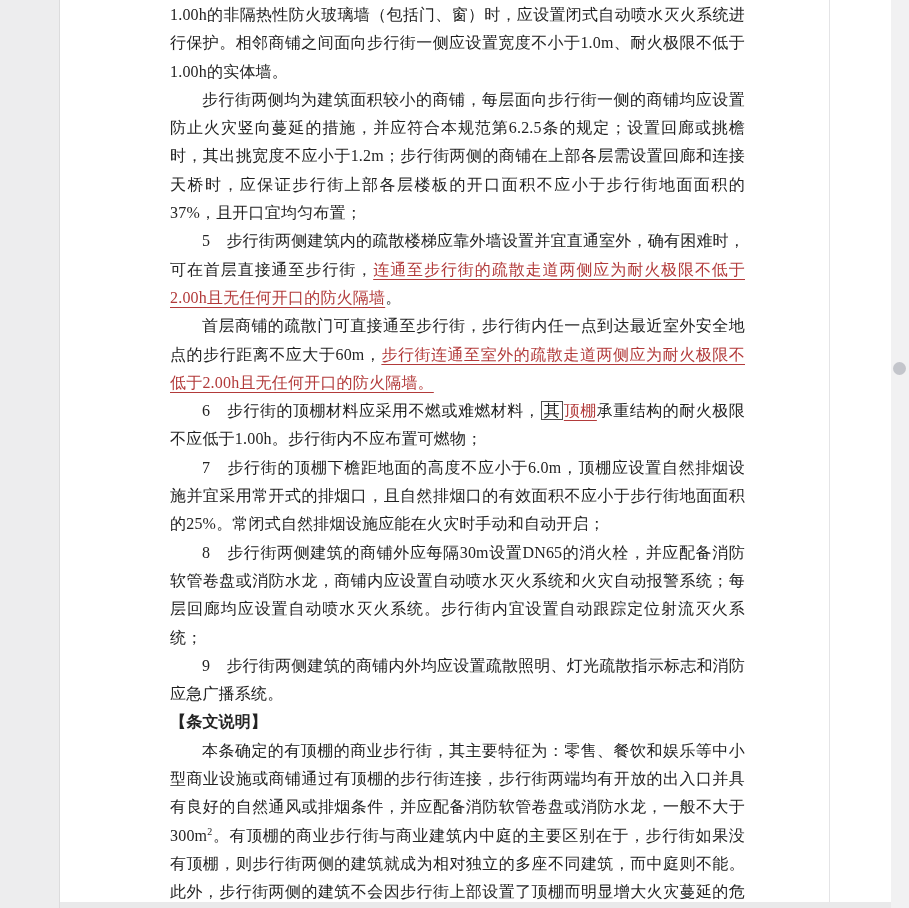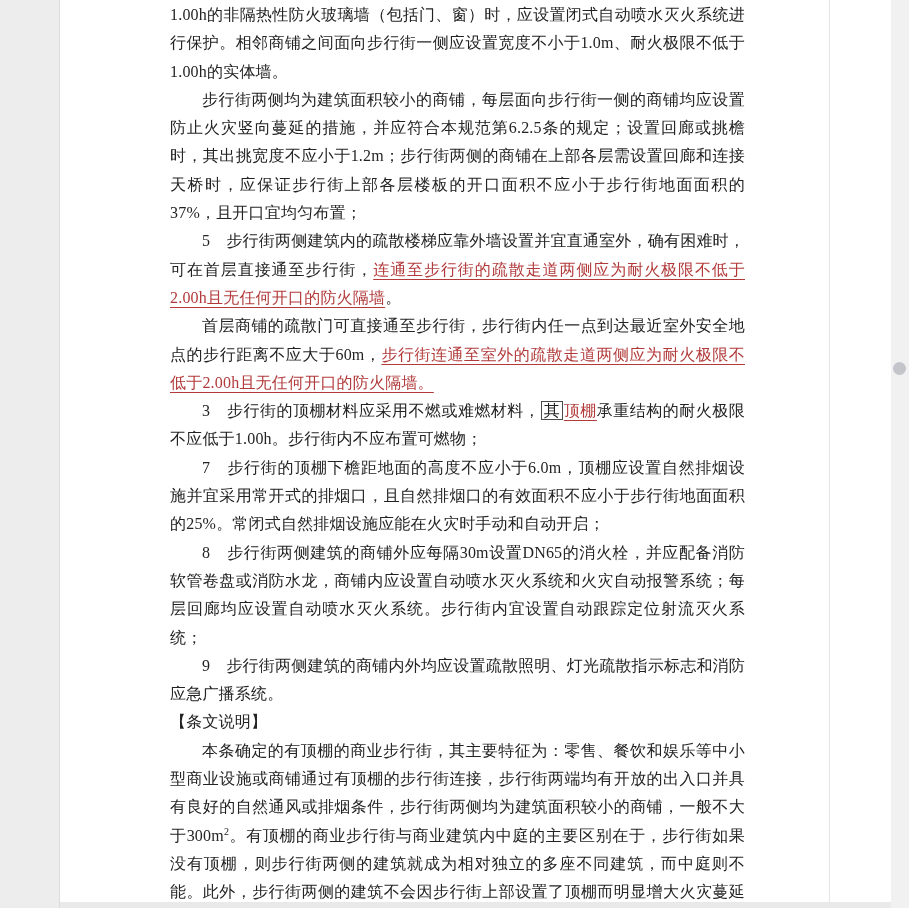--- a/index.html
+++ b/index.html
@@ -39,21 +39,21 @@
     line-height: 28.3px;
     color: #232323;
     text-align: justify;
     letter-spacing: 0.2px;
   }
   .document-content p {
     margin: 0;
     padding: 0;
   }
   p.indent { text-indent: 2em; }
-  p.bold { font-weight: normal; }
+  p.bold { font-weight: bold; }
   .seg-normal { color: #232323; }
   .seg-red {
     color: #b23a3a;
     text-decoration: underline;
     text-decoration-color: #b23a3a;
     text-decoration-thickness: 1.2px;
     text-underline-offset: 4px;
   }
   .seg-box {
     border: 1px solid #4a4a4a;
@@ -91,26 +91,26 @@
 
 <div class="viewport">
   <div class="left-gutter"></div>
 
   <div class="document-page">
     <div class="document-content">
         <p><span class="seg-normal">1.00h的非隔热性防火玻璃墙（包括门、窗）时，应设置闭式自动喷水灭火系统进行保护。相邻商铺之间面向步行街一侧应设置宽度不小于1.0m、耐火极限不低于1.00h的实体墙。</span></p>
         <p class="indent"><span class="seg-normal">步行街两侧均为建筑面积较小的商铺，每层面向步行街一侧的商铺均应设置防止火灾竖向蔓延的措施，并应符合本规范第6.2.5条的规定；设置回廊或挑檐时，其出挑宽度不应小于1.2m；步行街两侧的商铺在上部各层需设置回廊和连接天桥时，应保证步行街上部各层楼板的开口面积不应小于步行街地面面积的37%，且开口宜均匀布置；</span></p>
         <p class="indent"><span class="seg-normal">5　步行街两侧建筑内的疏散楼梯应靠外墙设置并宜直通室外，确有困难时，可在首层直接通至步行街，</span><span class="seg-red">连通至步行街的疏散走道两侧应为耐火极限不低于2.00h且无任何开口的防火隔墙</span><span class="seg-normal">。</span></p>
         <p class="indent"><span class="seg-normal">首层商铺的疏散门可直接通至步行街，步行街内任一点到达最近室外安全地点的步行距离不应大于60m，</span><span class="seg-red">步行街连通至室外的疏散走道两侧应为耐火极限不低于2.00h且无任何开口的防火隔墙。</span></p>
-        <p class="indent"><span class="seg-normal">3　步行街的顶棚材料应采用不燃或难燃材料，</span><span class="seg-box">其</span><span class="seg-red">顶棚</span><span class="seg-normal">承重结构的耐火极限不应低于1.00h。步行街内不应布置可燃物；</span></p>
+        <p class="indent"><span class="seg-normal">6　步行街的顶棚材料应采用不燃或难燃材料，</span><span class="seg-box">其</span><span class="seg-red">顶棚</span><span class="seg-normal">承重结构的耐火极限不应低于1.00h。步行街内不应布置可燃物；</span></p>
         <p class="indent"><span class="seg-normal">7　步行街的顶棚下檐距地面的高度不应小于6.0m，顶棚应设置自然排烟设施并宜采用常开式的排烟口，且自然排烟口的有效面积不应小于步行街地面面积的25%。常闭式自然排烟设施应能在火灾时手动和自动开启；</span></p>
         <p class="indent"><span class="seg-normal">8　步行街两侧建筑的商铺外应每隔30m设置DN65的消火栓，并应配备消防软管卷盘或消防水龙，商铺内应设置自动喷水灭火系统和火灾自动报警系统；每层回廊均应设置自动喷水灭火系统。步行街内宜设置自动跟踪定位射流灭火系统；</span></p>
         <p class="indent"><span class="seg-normal">9　步行街两侧建筑的商铺内外均应设置疏散照明、灯光疏散指示标志和消防应急广播系统。</span></p>
         <p class="bold"><span class="seg-normal">【条文说明】</span></p>
-        <p class="indent"><span class="seg-normal">本条确定的有顶棚的商业步行街，其主要特征为：零售、餐饮和娱乐等中小型商业设施或商铺通过有顶棚的步行街连接，步行街两端均有开放的出入口并具有良好的自然通风或排烟条件，步行街两侧均为建筑面积较小的商铺，一般不大于300m</span><span class="seg-sup">2</span><span class="seg-normal">。有顶棚的商业步行街与商业建筑内中庭的主要区别在于，步行街如果没有顶棚，则步行街两侧的建筑就成为相对独立的多座不同建筑，而中庭则不能。此外，步行街两侧的建筑不会因步行街上部设置了顶棚而明显增大火灾蔓延的危险，也不会导致火灾烟气</span></p>
+        <p class="indent"><span class="seg-normal">本条确定的有顶棚的商业步行街，其主要特征为：零售、餐饮和娱乐等中小型商业设施或商铺通过有顶棚的步行街连接，步行街两端均有开放的出入口并具有良好的自然通风或排烟条件，并应配备消防软管卷盘或消防水龙，一般不大于300m</span><span class="seg-sup">2</span><span class="seg-normal">。有顶棚的商业步行街与商业建筑内中庭的主要区别在于，步行街如果没有顶棚，则步行街两侧的建筑就成为相对独立的多座不同建筑，而中庭则不能。此外，步行街两侧的建筑不会因步行街上部设置了顶棚而明显增大火灾蔓延的危险，也不会导致火灾烟气</span></p>
       </div>
   </div>
 
   <div class="bottom-band"></div>
 
   <div class="scrollbar-track"></div>
   <div class="scrollbar-thumb-dot"></div>
 </div>
 
 </body></html>

